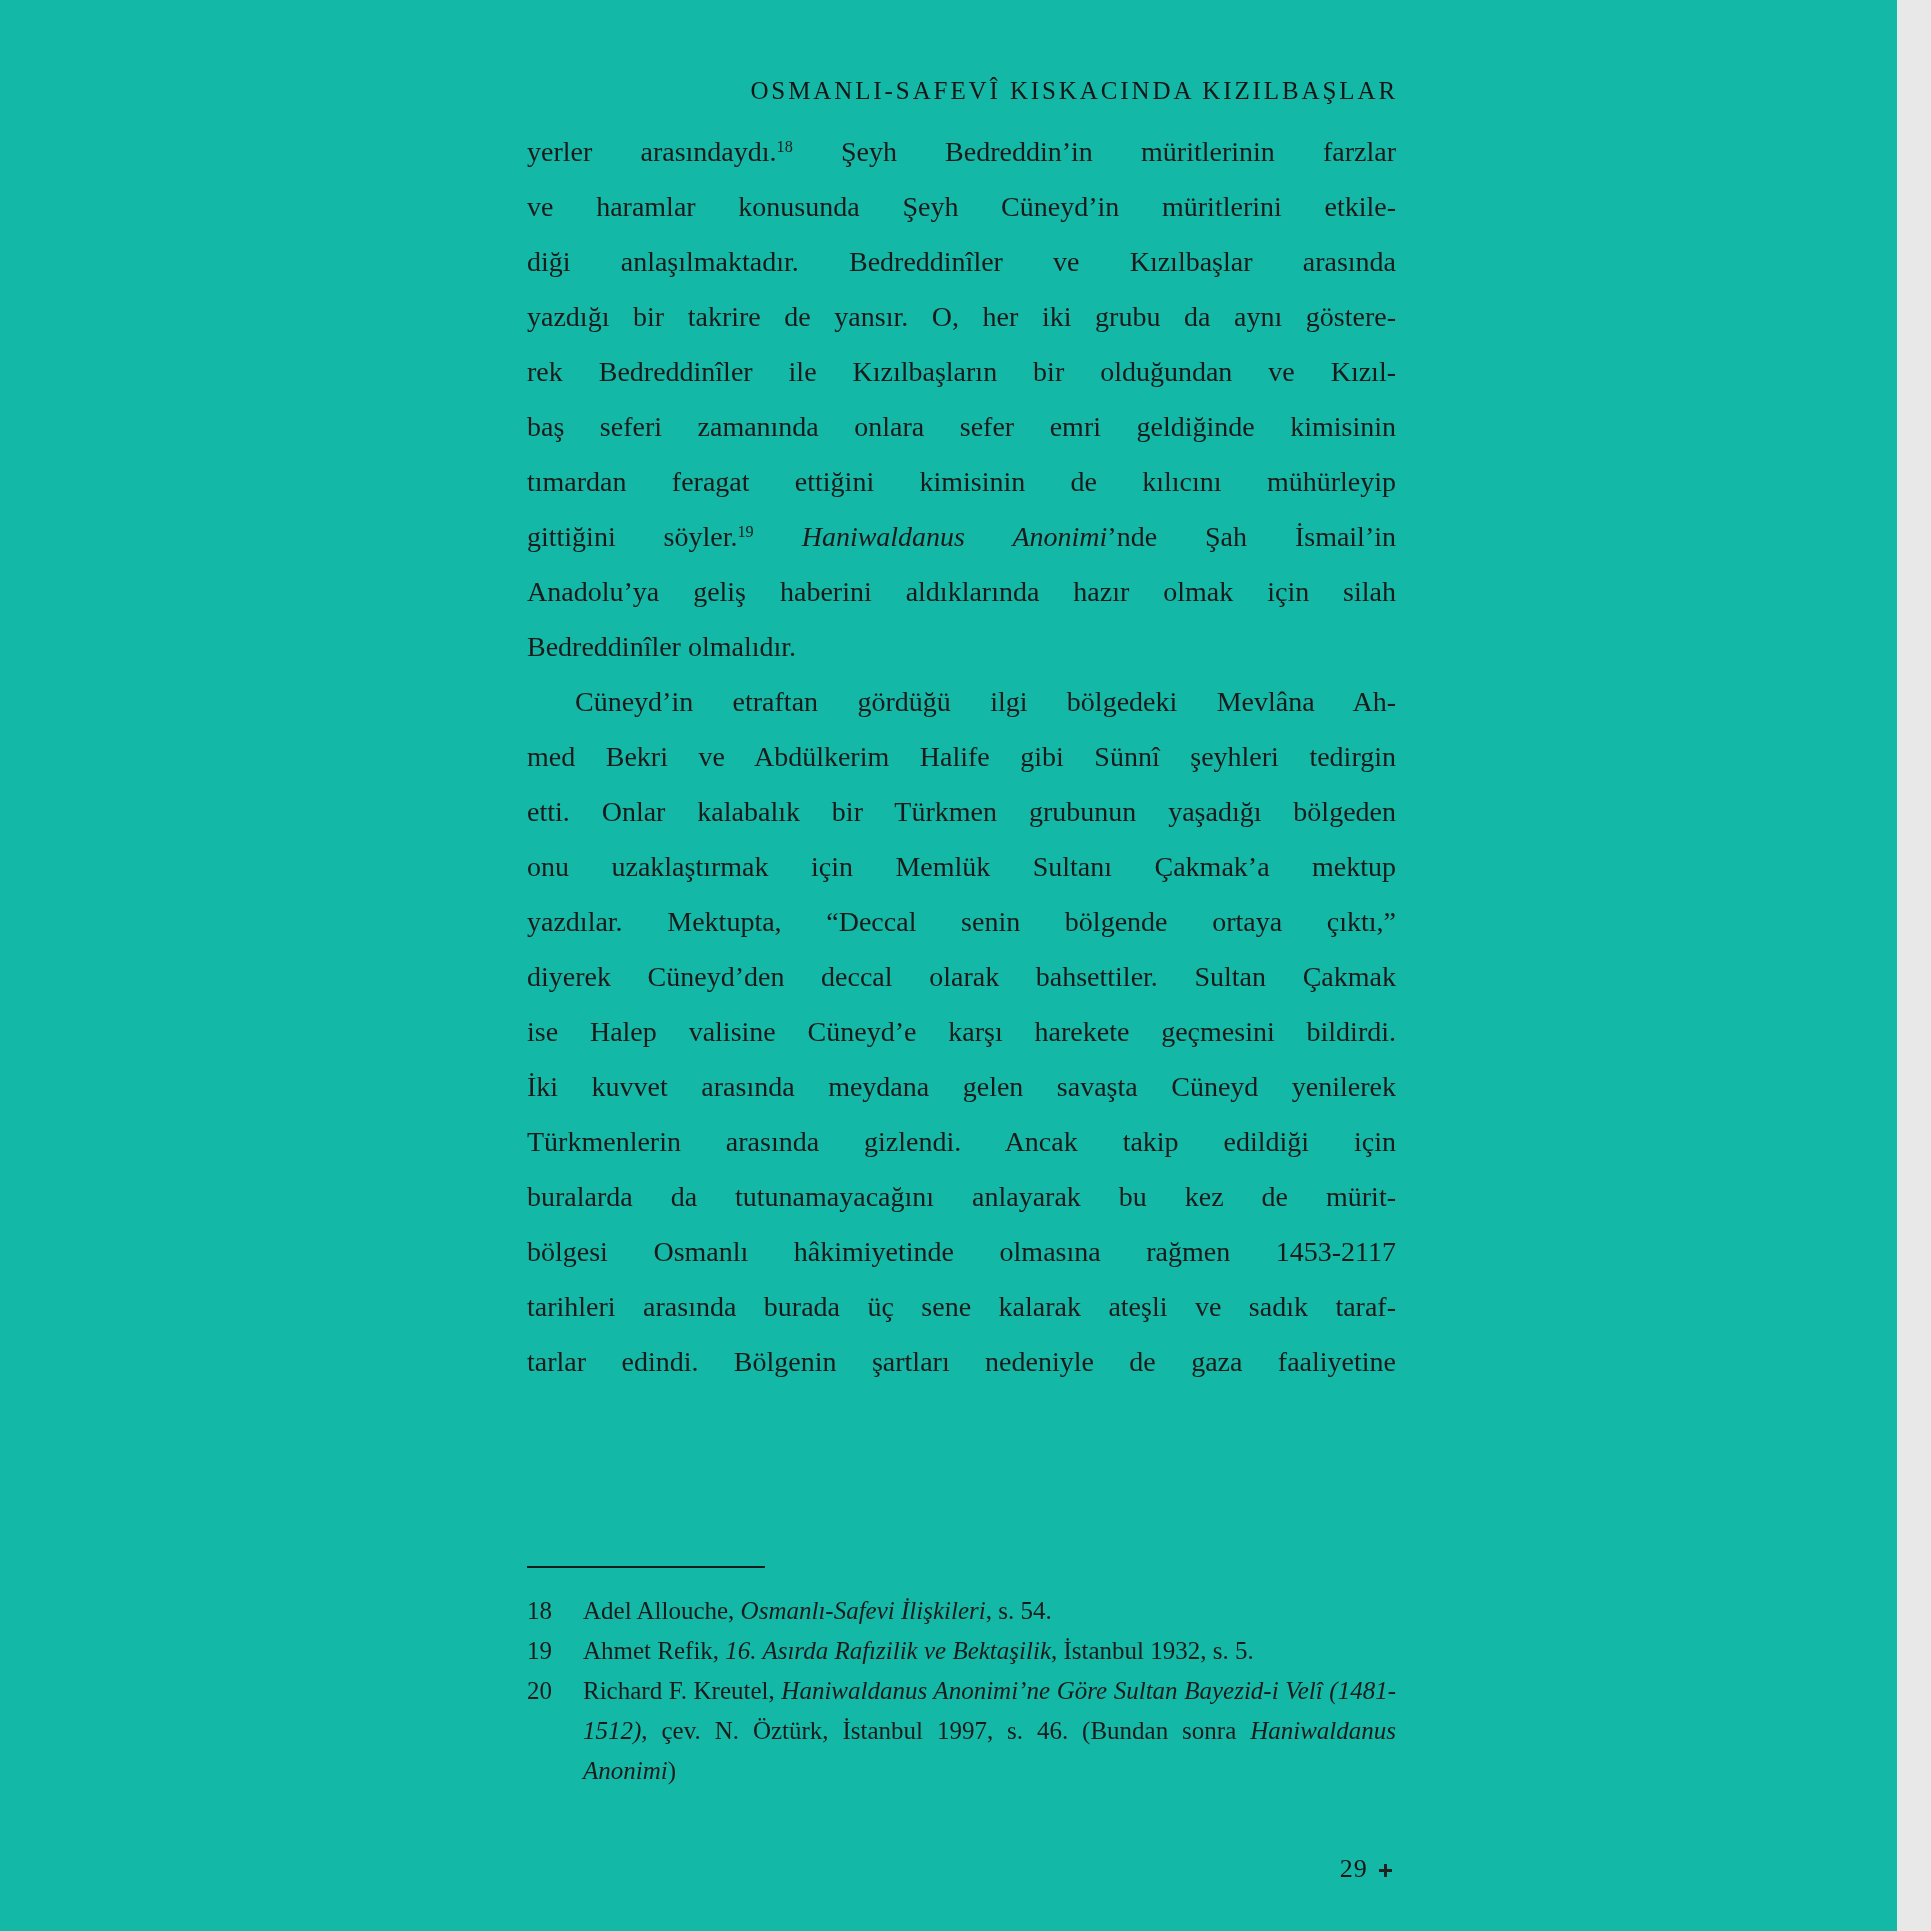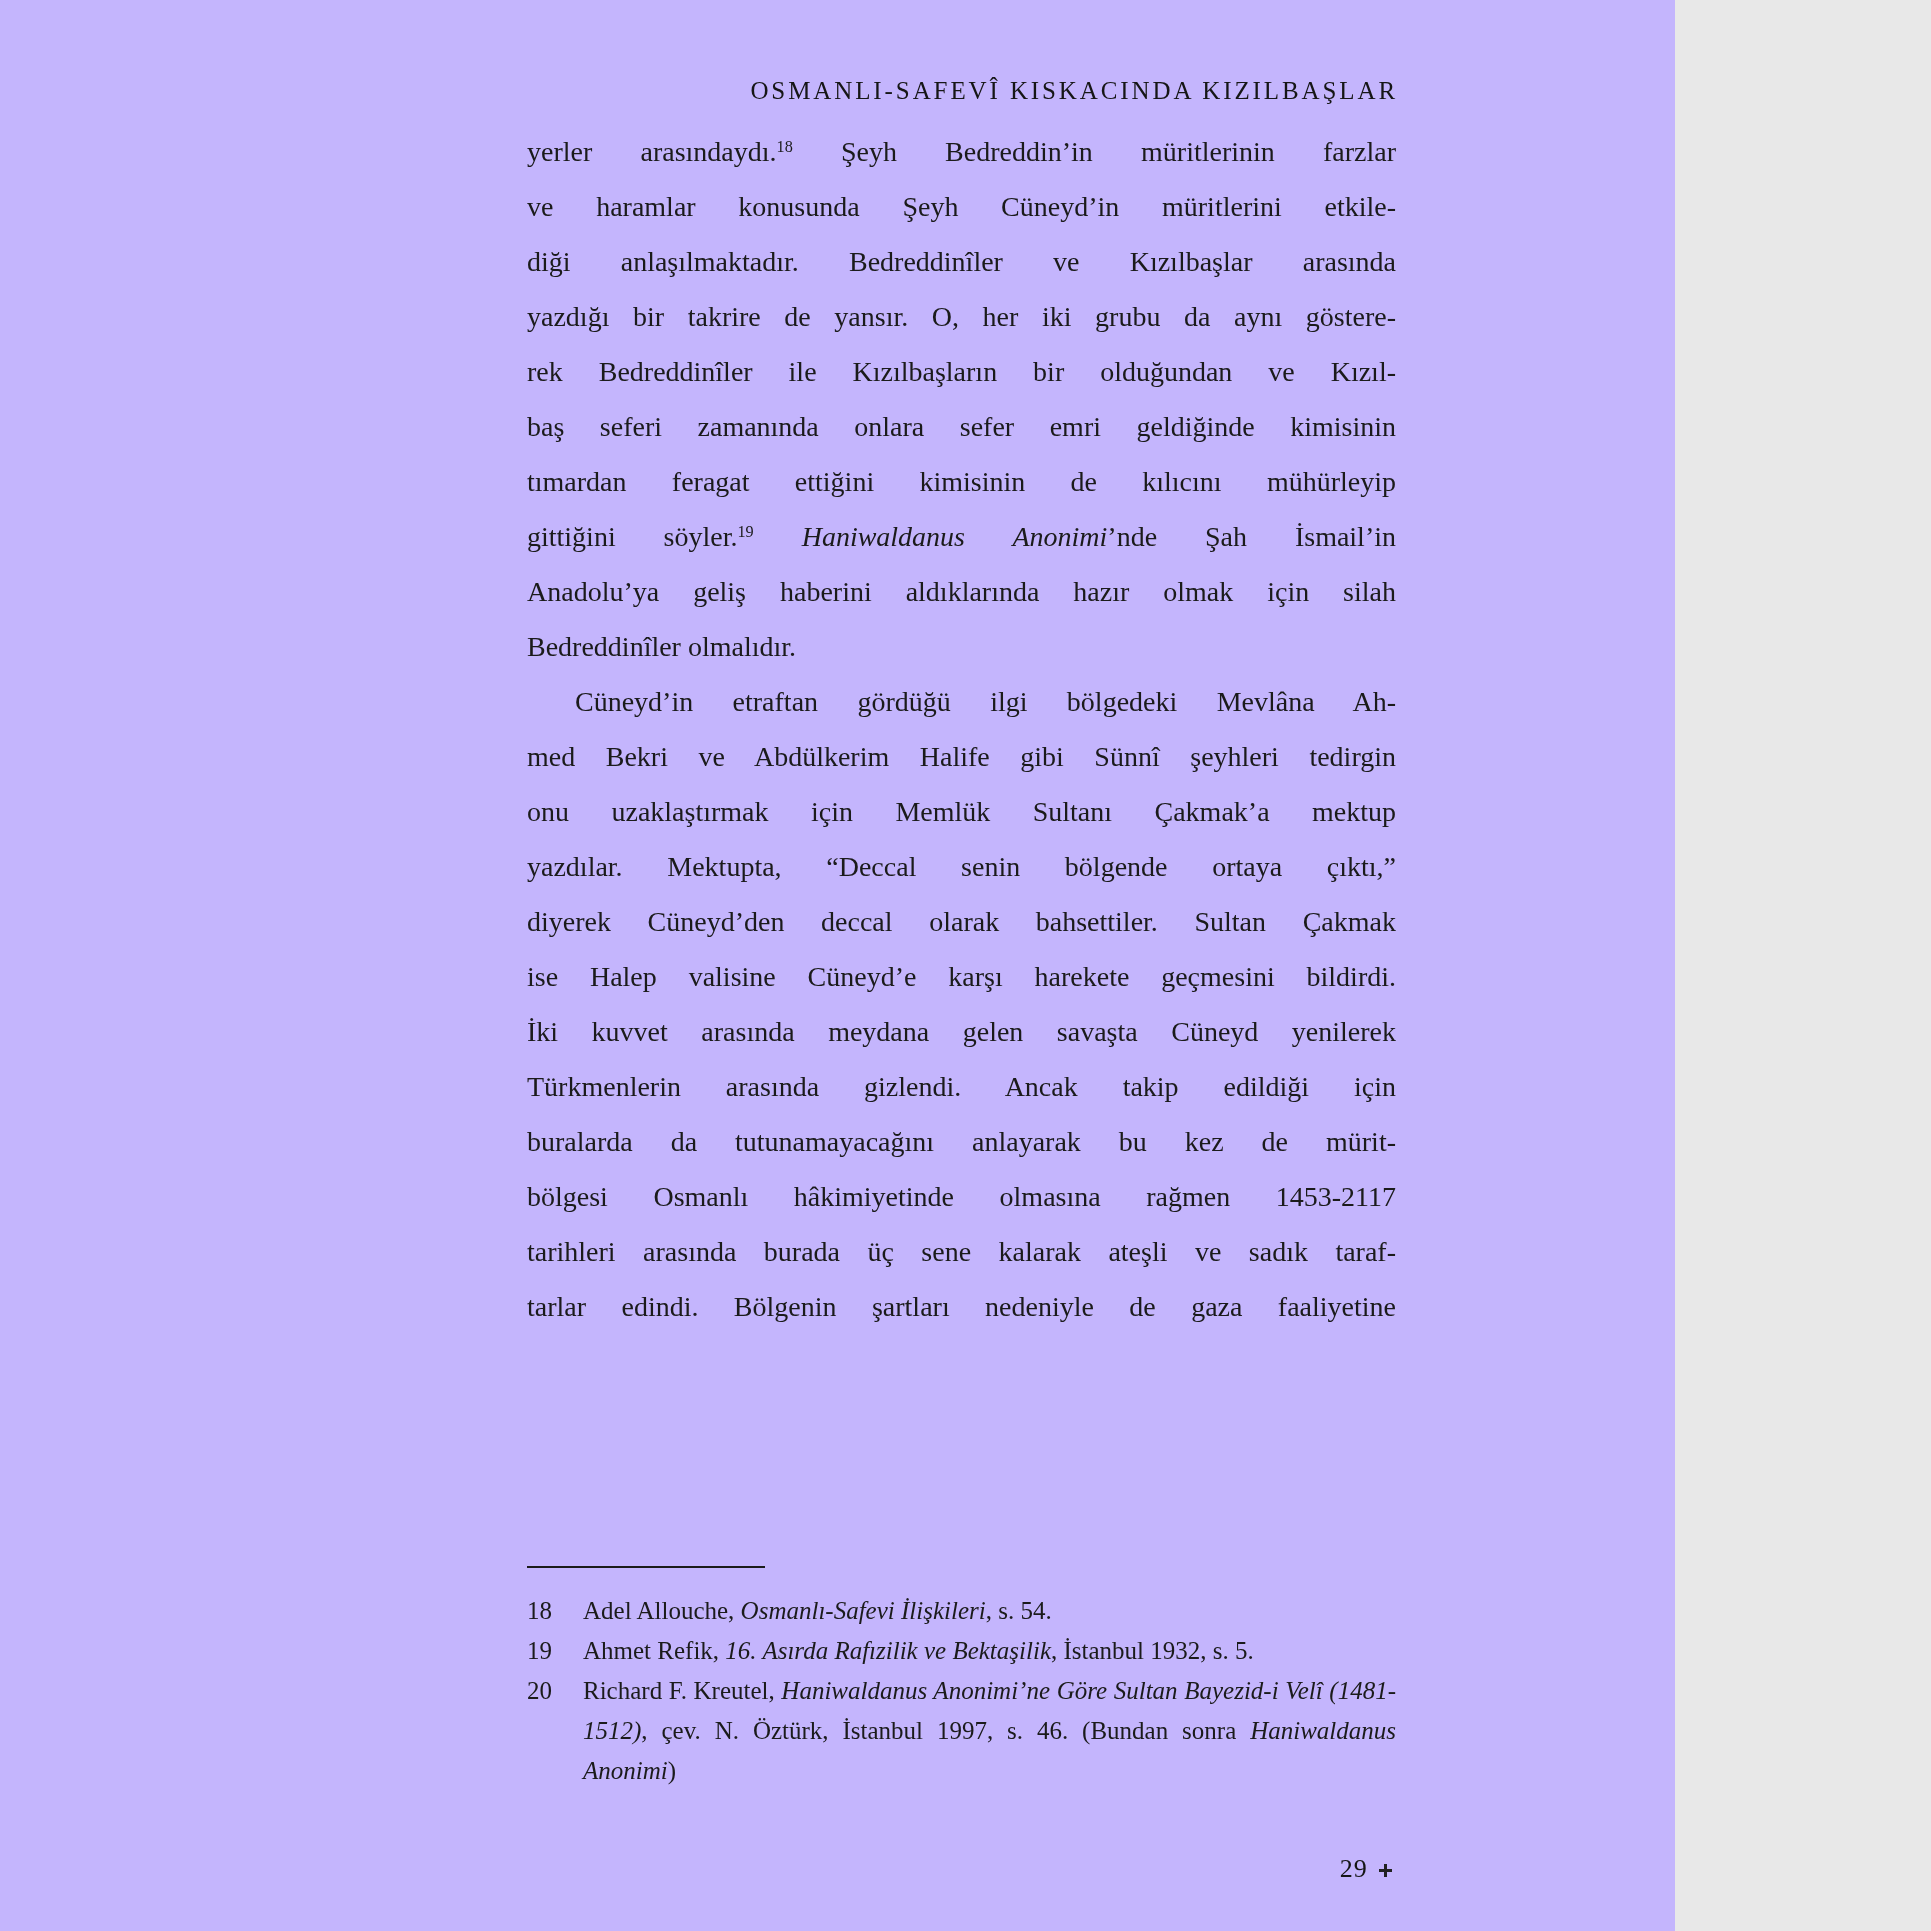--- a/index.html
+++ b/index.html
@@ -2,27 +2,26 @@
 <html><head>
 <meta charset="utf-8">
 <style>
   html, body {
     margin: 0;
     padding: 0;
     background: #e8e8e8;
   }
   .page {
     position: relative;
-    width: 1638px;
+    width: 1897px;
     height: 1931px;
-    background: #c4b5fd;
+    background: #14b8a6;
     color: #1b1b1b;
     font-family: "Liberation Serif", "DejaVu Serif", serif;
     overflow: hidden;
-    padding-left: 37px;
   }
   .running-header {
     position: absolute;
     top: 77px;
     left: 527px;
     width: 871px;
     text-align: right;
     font-size: 25px;
     letter-spacing: 2.9px;
     white-space: nowrap;
@@ -134,20 +133,21 @@
       <div class="line"><span>diği anlaşılmaktadır. Bedreddinîler ve Kızılbaşlar arasında</span></div>
       <div class="line"><span>yazdığı bir takrire de yansır. O, her iki grubu da aynı göstere-</span></div>
       <div class="line"><span>rek Bedreddinîler ile Kızılbaşların bir olduğundan ve Kızıl-</span></div>
       <div class="line"><span>baş seferi zamanında onlara sefer emri geldiğinde kimisinin</span></div>
       <div class="line"><span>tımardan feragat ettiğini kimisinin de kılıcını mühürleyip</span></div>
       <div class="line"><span>gittiğini söyler.</span><sup>19</sup><span> </span><em>Haniwaldanus Anonimi</em><span>’nde Şah İsmail’in</span></div>
       <div class="line"><span>Anadolu’ya geliş haberini aldıklarında hazır olmak için silah</span></div>
       <div class="line no-fill"><span>Bedreddinîler olmalıdır.</span></div>
       <div class="line indent"><span>Cüneyd’in etraftan gördüğü ilgi bölgedeki Mevlâna Ah-</span></div>
       <div class="line"><span>med Bekri ve Abdülkerim Halife gibi Sünnî şeyhleri tedirgin</span></div>
+      <div class="line"><span>etti. Onlar kalabalık bir Türkmen grubunun yaşadığı bölgeden</span></div>
       <div class="line"><span>onu uzaklaştırmak için Memlük Sultanı Çakmak’a mektup</span></div>
       <div class="line"><span>yazdılar. Mektupta, “Deccal senin bölgende ortaya çıktı,”</span></div>
       <div class="line"><span>diyerek Cüneyd’den deccal olarak bahsettiler. Sultan Çakmak</span></div>
       <div class="line"><span>ise Halep valisine Cüneyd’e karşı harekete geçmesini bildirdi.</span></div>
       <div class="line"><span>İki kuvvet arasında meydana gelen savaşta Cüneyd yenilerek</span></div>
       <div class="line"><span>Türkmenlerin arasında gizlendi. Ancak takip edildiği için</span></div>
       <div class="line"><span>buralarda da tutunamayacağını anlayarak bu kez de mürit-</span></div>
       <div class="line"><span>bölgesi Osmanlı hâkimiyetinde olmasına rağmen 1453-2117</span></div>
       <div class="line"><span>tarihleri arasında burada üç sene kalarak ateşli ve sadık taraf-</span></div>
       <div class="line"><span>tarlar edindi. Bölgenin şartları nedeniyle de gaza faaliyetine</span></div>

